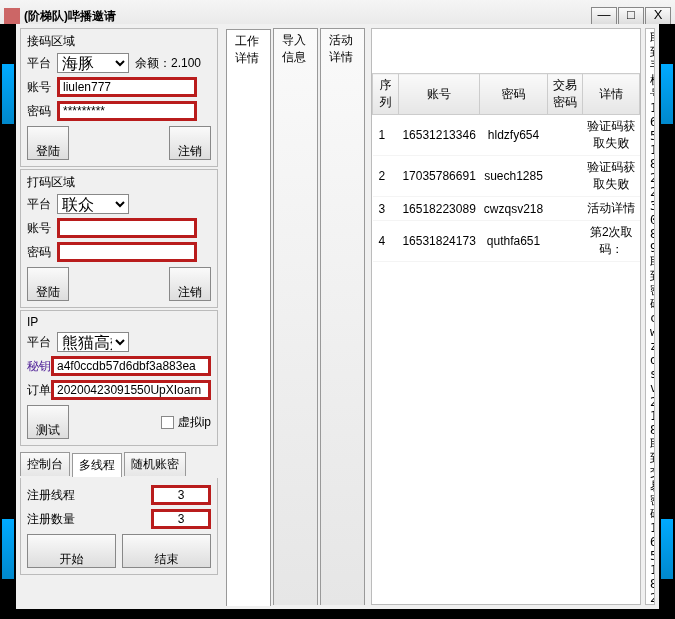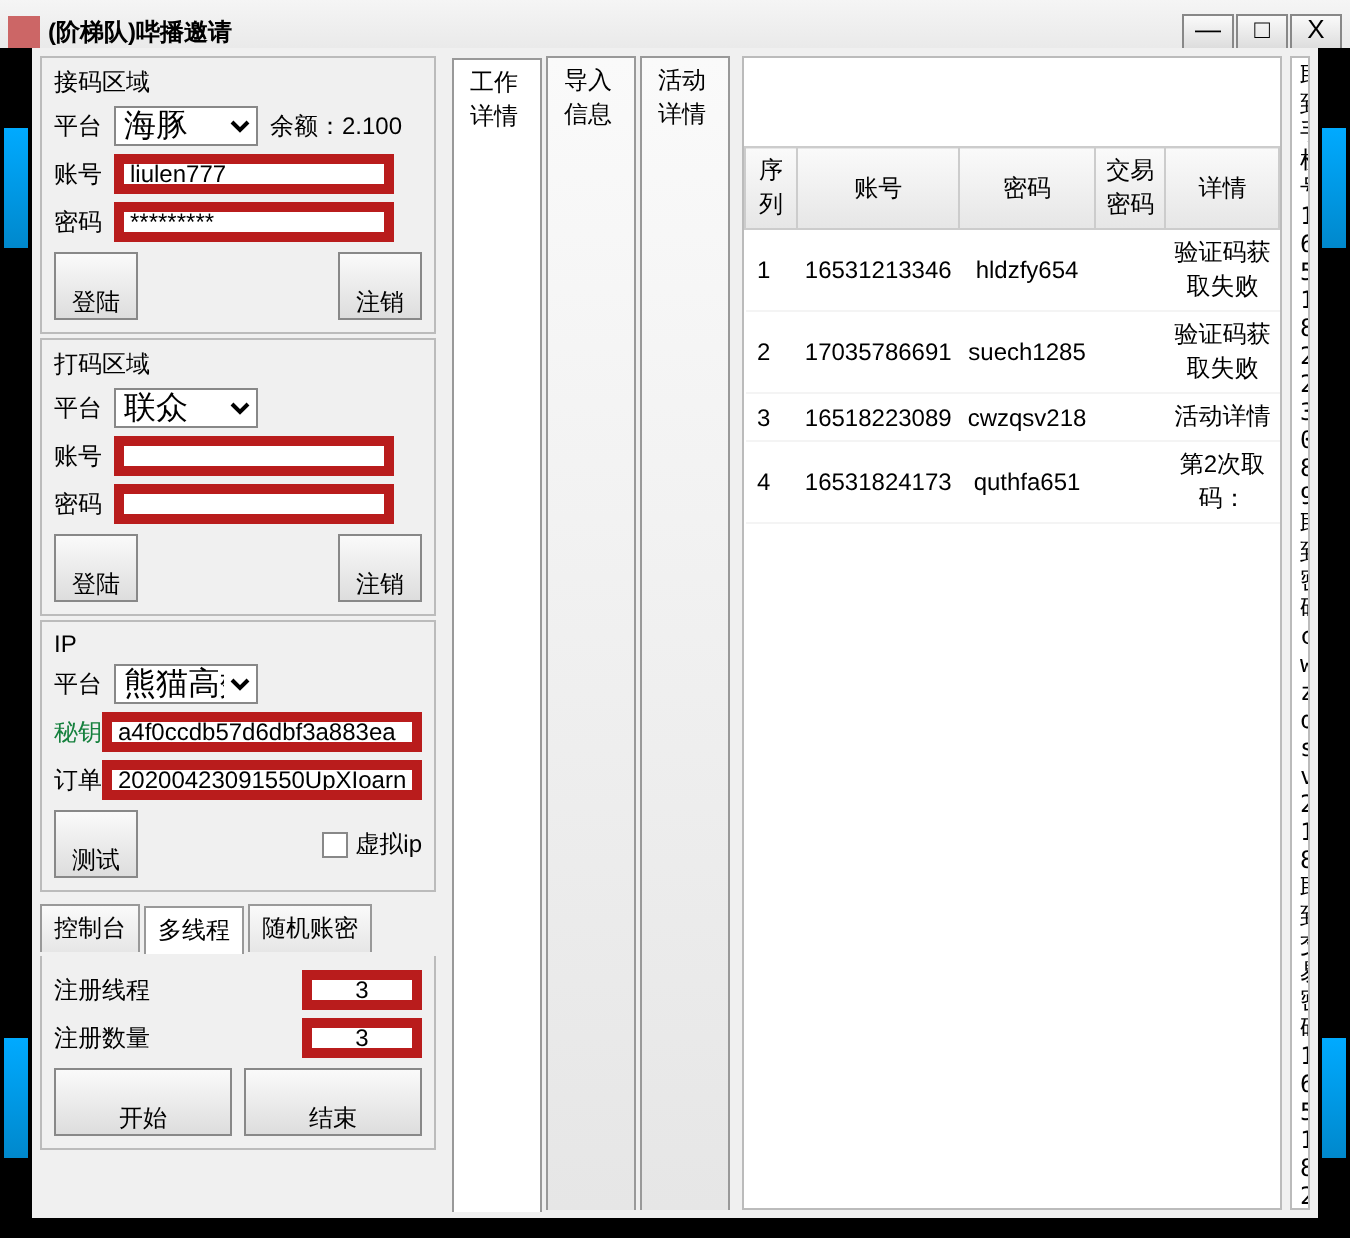--- a/index.html
+++ b/index.html
@@ -16,21 +16,21 @@
   .frame-deco::before, .frame-deco::after { content:""; position:absolute; left:2px; right:2px; height:60px; background:linear-gradient(180deg,#0af,#08c); }
   .frame-deco::before { top:40px; }
   .frame-deco::after { bottom:40px; }
   .client { position:absolute; top:24px; left:16px; right:16px; bottom:10px; background:#f0f0f0; display:flex; }
   .leftpanel { width:206px; padding:4px; display:flex; flex-direction:column; gap:2px; }
   .rightpanel { flex:1; display:flex; flex-direction:row; padding:4px; gap:4px; }
   .group { border:1px solid #bbb; padding:4px 6px 6px; background:#f0f0f0; }
   .group-title { font-size:12px; margin-bottom:2px; }
   .row { display:flex; align-items:center; gap:0; margin:2px 0; height:22px; }
   .lbl { width:30px; text-align:left; }
-  .row input[type=text], .row input[type=password] { height:20px; border:5px solid #b91c1c; padding:0 3px; font-size:12px; background:#fff; }
+  .row input[type=text], .row input[type=password] { height:20px; border:3px solid #b91c1c; padding:0 3px; font-size:12px; background:#fff; }
   .row select { height:20px; border:1px solid #888; font-size:16px; background:#fff; }
   .btn { height:24px; border:1px solid #888; background:linear-gradient(#fafafa,#ddd); padding:16px 8px; font-size:12px; cursor:pointer; }
   .btnrow { display:flex; gap:6px; margin-top:4px; justify-content:space-between; align-items:center; }
   .input-sm { width:72px; }
   .input-md { width:140px; }
   .tab { border:1px solid #999; border-bottom:none; background:linear-gradient(#fafafa,#e6e6e6); padding:3px 10px; margin-right:2px; cursor:pointer; font-size:12px; }
   .tab.active { background:#fff; position:relative; top:1px; }
   .rtabs { display:flex; }
   .rtabs .tab { padding:3px 8px; }
   .table-wrap { border:1px solid #bbb; background:#fff; flex:0 0 270px; overflow:auto; }
@@ -109,21 +109,21 @@
         </div>
       </div>
 
       <div class="group ipgroup">
         <div class="group-title">IP</div>
         <div class="row">
           <span class="lbl">平台</span>
           <select class="input-sm"><option>熊猫高效</option></select>
         </div>
         <div class="row">
-          <span class="lbl" style="color:#15803d">秘钥</span>
+          <span class="lbl" style="color:#4c1d95">秘钥</span>
           <input type="text" value="a4f0ccdb57d6dbf3a883ea" style="">
         </div>
         <div class="row">
           <span class="lbl">订单</span>
           <input type="text" value="20200423091550UpXIoarn" style="">
         </div>
         <div class="btnrow">
           <button class="btn">测试</button>
           <div class="chkrow">
             <span class="checkbox"></span>

